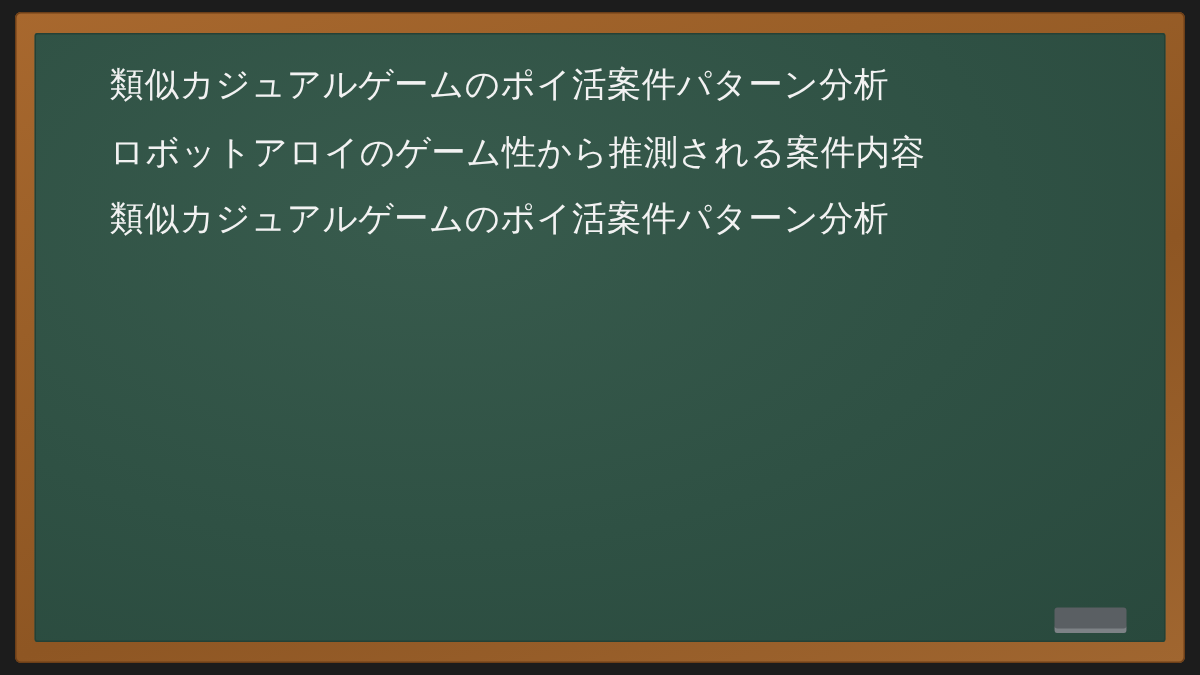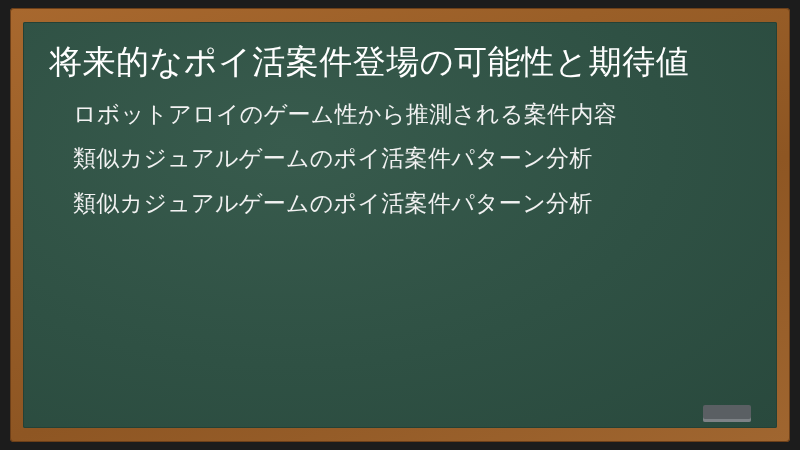--- a/index.html
+++ b/index.html
@@ -85,22 +85,21 @@
     border-radius: 2px;
     box-shadow: 0 -3px 0 0 #7d8286 inset;
   }
 </style>
 </head>
 <body>
 
 <div class="slide">
   <div class="board-frame">
     <div class="board-inner">
-      <h1 class="title">将来的なポイ活案件登場の可能性と期待値</h1>
       <ul class="bullets">
+        <li>類似カジュアルゲームのポイ活案件パターン分析</li>
         <li>ロボットアロイのゲーム性から推測される案件内容</li>
-        <li>類似カジュアルゲームのポイ活案件パターン分析</li>
         <li>類似カジュアルゲームのポイ活案件パターン分析</li>
       </ul>
       <div class="eraser"></div>
     </div>
   </div>
 </div>
 
 </body></html>

